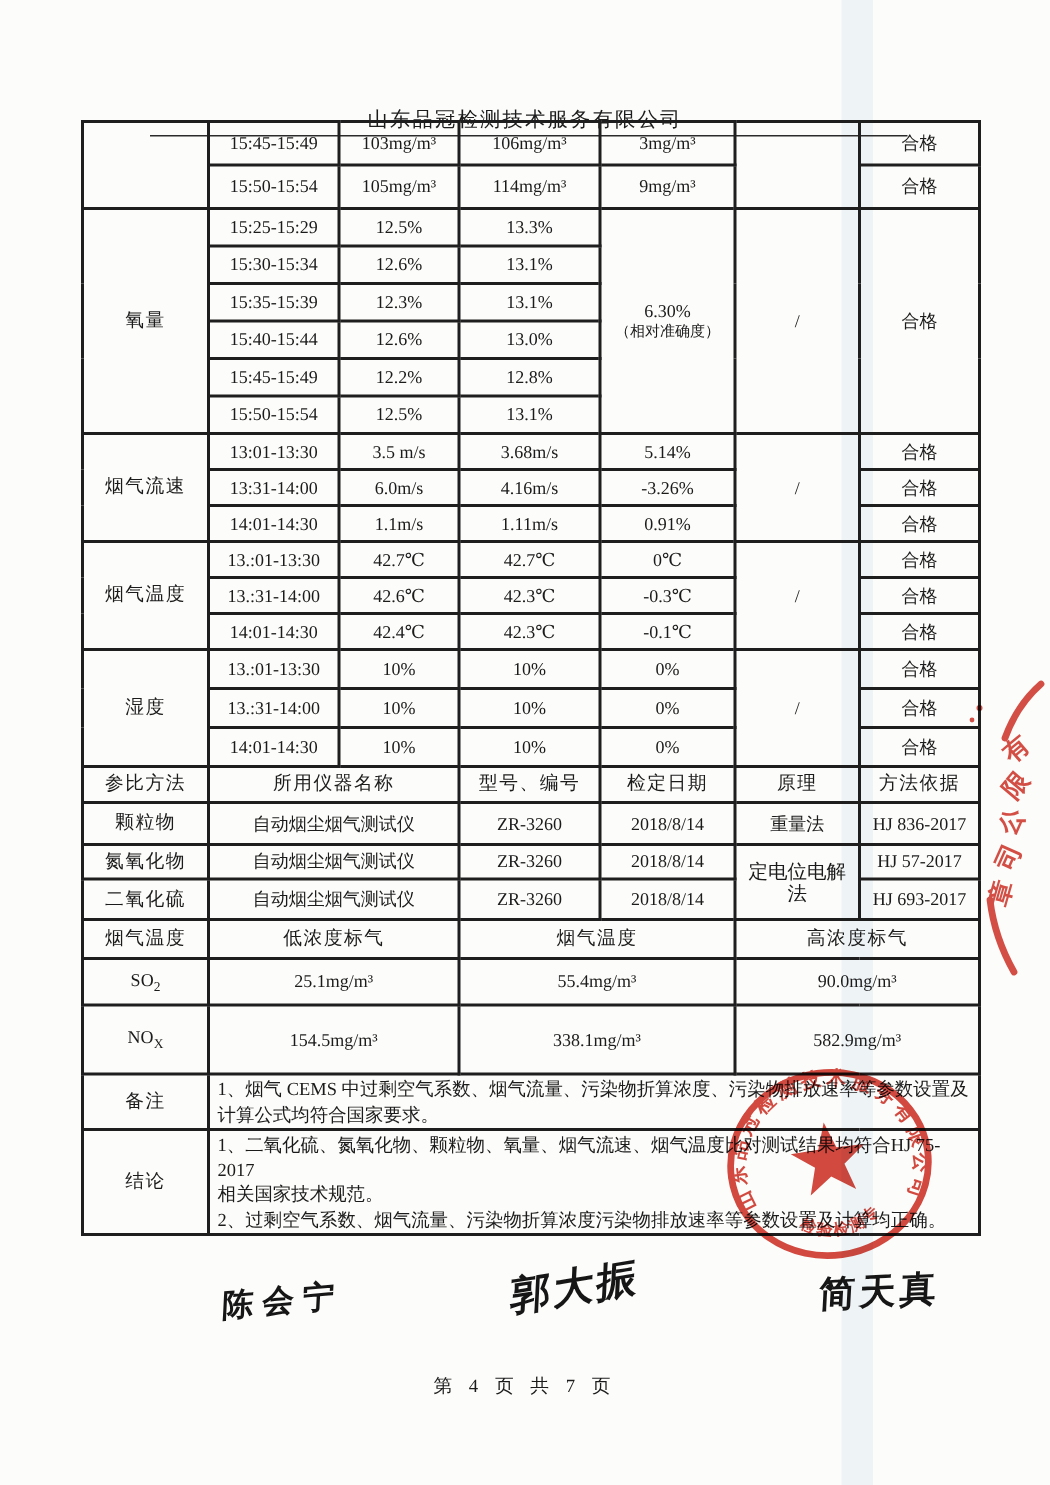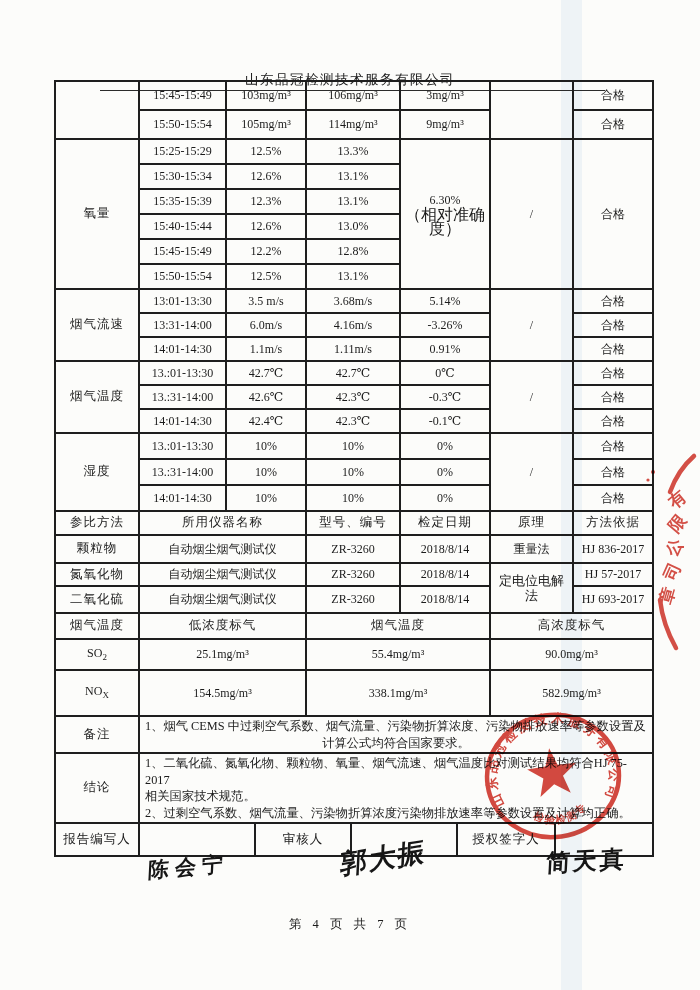--- a/index.html
+++ b/index.html
@@ -13,24 +13,24 @@
   .company-header{position:absolute;top:71px;left:0;width:700px;text-align:center;
     font-size:13.5px;letter-spacing:1.5px;}
   .header-rule{position:absolute;top:90px;left:100px;width:505px;height:0;
     border-top:1.7px solid #2b2b2b;}
   .table-wrap{position:absolute;left:42px;top:80px;width:598px;margin-left:12px;}
   table{border-collapse:collapse;table-layout:fixed;width:598px;}
   td{border:2px solid #1e1e1e;text-align:center;vertical-align:middle;
      font-size:12px;padding:0 2px;line-height:1.25;}
   .lbl{font-size:12.5px;letter-spacing:1px;}
   .principle{font-size:13px;line-height:15px;}
-  .err-note{font-size:16px;line-height:14px;}
+  .err-note{font-size:10px;line-height:14px;}
   .err-val{font-size:12px;}
   .remark-cell{text-align:left;font-size:12.3px;line-height:16.5px;padding:1px 5px;}
-  .remark-cell .c{text-align:center;}
+  .remark-cell .c{text-align:left;}
   .sig-table{margin-top:-2px;}
   .sig-table td{height:31px;font-size:12.5px;}
   sub{font-size:9px;}
   .signature{position:absolute;font-weight:bold;color:#161616;white-space:nowrap;
     font-family:"DejaVu Serif","Liberation Serif",serif;}
   .sig1{left:148px;top:853px;font-size:21px;letter-spacing:6px;
     transform:rotate(-5deg) skewX(-8deg);}
   .sig2{left:340px;top:840px;font-size:27px;letter-spacing:2px;
     transform:rotate(-9deg) skewX(-12deg);}
   .sig3{left:546px;top:845px;font-size:24px;letter-spacing:3px;
@@ -255,40 +255,20 @@
     <td class="lbl">结论</td>
     <td colspan="6" class="remark-cell">
       <div>1、二氧化硫、氮氧化物、颗粒物、氧量、烟气流速、烟气温度比对测试结果均符合HJ 75-2017</div>
       <div>相关国家技术规范。</div>
       <div>2、过剩空气系数、烟气流量、污染物折算浓度污染物排放速率等参数设置及计算均正确。</div>
     </td>
   </tr>
 </tbody>
 </table>
 
-<table class="sig-table">
-<colgroup>
-  <col style="width:84px">
-        <col style="width:116px">
-        <col style="width:96px">
-  <col style="width:106px">
-        <col style="width:98px">
-        <col style="width:98px">
-</colgroup>
-<tbody>
-  <tr>
-    <td class="lbl">报告编写人</td>
-    <td></td>
-    <td class="lbl">审核人</td>
-    <td></td>
-    <td class="lbl">授权签字人</td>
-    <td></td>
-  </tr>
-</tbody>
-</table>
 </div>
 
 <div class="signature sig1">陈会宁</div>
 <div class="signature sig2">郭大振</div>
 <div class="signature sig3">简天真</div>
 
 <svg class="stamp-main" viewBox="0 0 144 136">
   <g transform="rotate(-8 72 68)" fill="#cf3126">
     <ellipse cx="72" cy="68" rx="66" ry="61" fill="none" stroke="#cf3126" stroke-width="4.5"></ellipse>
     <polygon points="72,40 78.1,57.6 96.7,58 81.9,69.2 87.3,87 72,76.4 56.7,87 62.1,69.2 47.3,58 65.9,57.6"></polygon>

